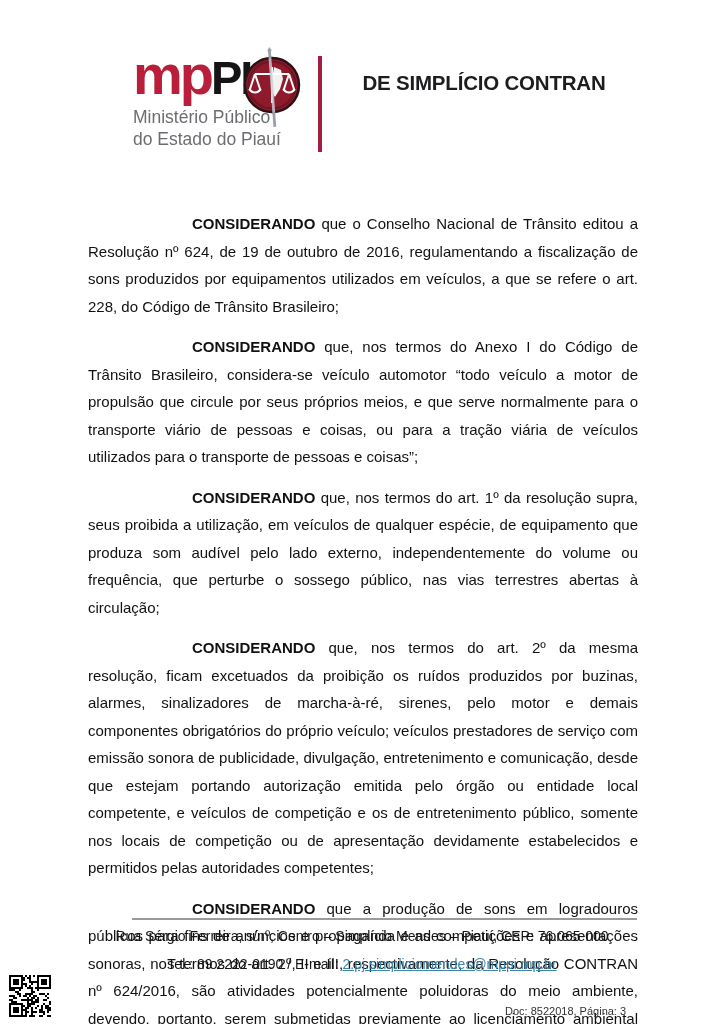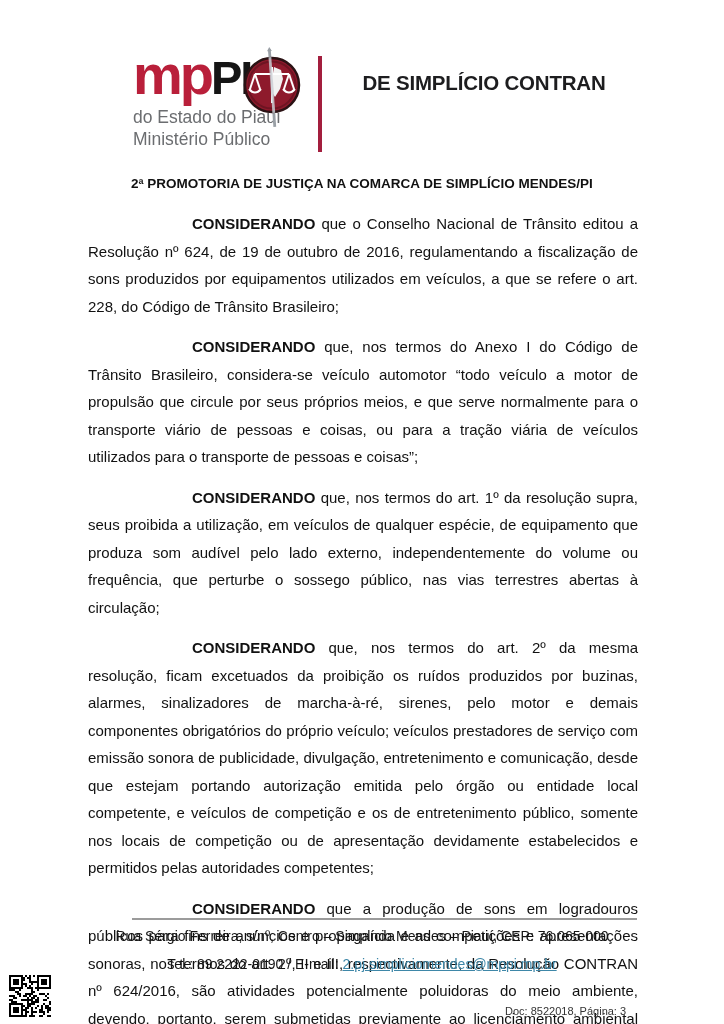--- a/index.html
+++ b/index.html
@@ -81,32 +81,31 @@
             <path d="M8,42 Q14,49 20,42"></path>
             <path d="M42,42 Q48,49 54,42"></path>
           </g>
           <g transform="rotate(-4 31 40)">
             <rect x="29.6" y="10" width="2.8" height="56" fill="#c9cdd2" opacity="0.85"></rect>
           </g>
         </svg>
       </span>
     </div>
     <div class="ministry">
+      <div>Ministério Público</div>
       <div>do Estado do Piauí</div>
-      <div>Ministério Público</div>
     </div>
   </div>
 
   <div class="header-divider"></div>
 
   <div class="office-block">
     <div>DE SIMPLÍCIO CONTRAN</div>
   </div>
 
-  <div class="doc-title">2ª PROMOTORIA DE JUSTIÇA NA COMARCA DE SIMPLÍCIO MENDES/PI</div>
 
   <div class="doc-body">
     <p><b>CONSIDERANDO</b><span> que o Conselho Nacional de Trânsito editou a Resolução nº 624, de 19 de outubro de 2016, regulamentando a fiscalização de sons produzidos por equipamentos utilizados em veículos, a que se refere o art. 228, do Código de Trânsito Brasileiro;</span></p>
     <p><b>CONSIDERANDO</b><span> que, nos termos do Anexo I do Código de Trânsito Brasileiro, considera-se veículo automotor “todo veículo a motor de propulsão que circule por seus próprios meios, e que serve normalmente para o transporte viário de pessoas e coisas, ou para a tração viária de veículos utilizados para o transporte de pessoas e coisas”;</span></p>
     <p><b>CONSIDERANDO</b><span> que, nos termos do art. 1º da resolução supra, seus proibida a utilização, em veículos de qualquer espécie, de equipamento que produza som audível pelo lado externo, independentemente do volume ou frequência, que perturbe o sossego público, nas vias terrestres abertas à circulação;</span></p>
     <p><b>CONSIDERANDO</b><span> que, nos termos do art. 2º da mesma resolução, ficam excetuados da proibição os ruídos produzidos por buzinas, alarmes, sinalizadores de marcha-à-ré, sirenes, pelo motor e demais componentes obrigatórios do próprio veículo; veículos prestadores de serviço com emissão sonora de publicidade, divulgação, entretenimento e comunicação, desde que estejam portando autorização emitida pelo órgão ou entidade local competente, e veículos de competição e os de entretenimento público, somente nos locais de competição ou de apresentação devidamente estabelecidos e permitidos pelas autoridades competentes;</span></p>
     <p><b>CONSIDERANDO</b><span> que a produção de sons em logradouros públicos para fins de anúncios e propaganda e as competições e apresentações sonoras, nos termos do art. 2º, II e III, respectivamente, da Resolução CONTRAN nº 624/2016, são atividades potencialmente poluidoras do meio ambiente, devendo, portanto, serem submetidas previamente ao licenciamento ambiental pelo órgão competente;</span></p>
   </div>
 
   <div class="footer-rule"></div>

